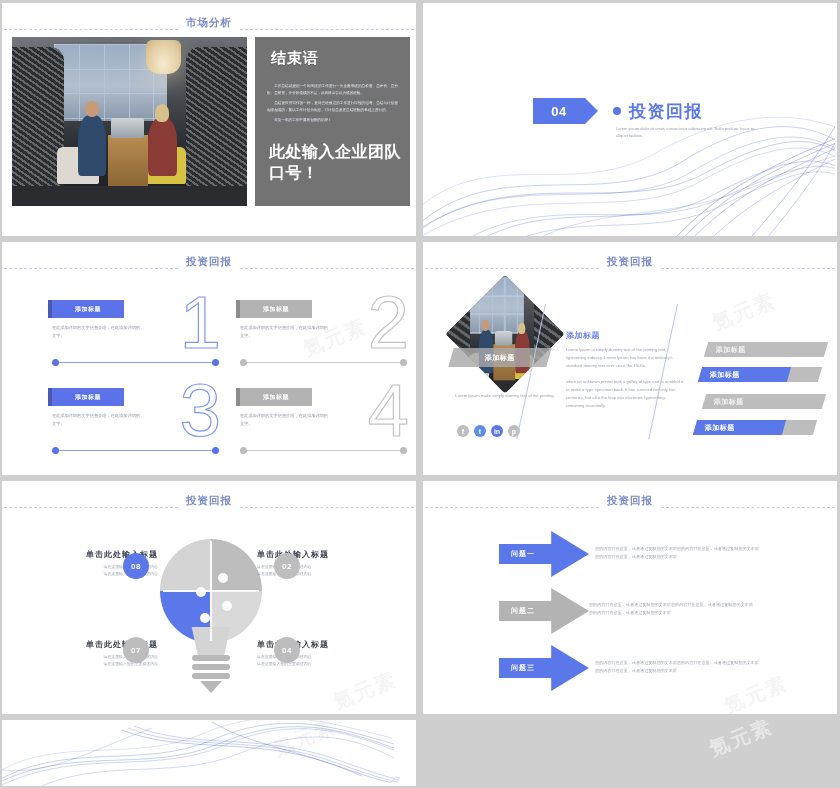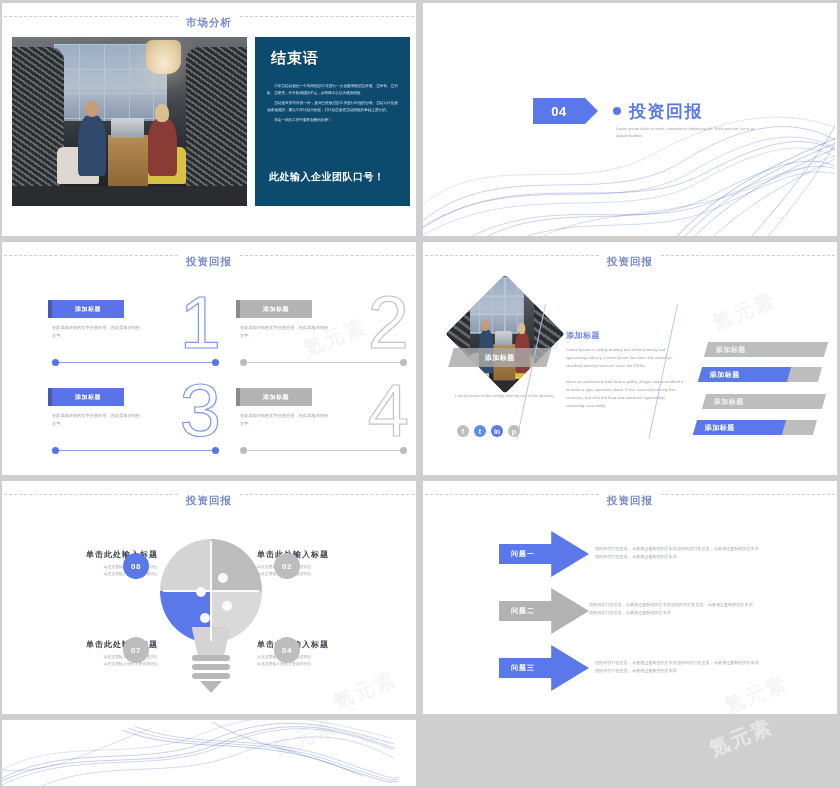--- a/index.html
+++ b/index.html
@@ -26,21 +26,21 @@
   .s3 { left: 2px;   top: 242px; }
   .s4 { left: 423px; top: 242px; }
   .s5 { left: 2px;   top: 481px; }
   .s6 { left: 423px; top: 481px; }
   .s7 { left: 2px;   top: 720px; height: 66px; }
   .s8 { left: 423px; top: 720px; height: 66px; background:#cfcfcf; }
 
   
   .slide-head {
     position: absolute; left: 0; right: 0; top: 13px;
-    display: flex; align-items: flex-start; justify-content: center;
+    display: flex; align-items: flex-end; justify-content: center;
     gap: 8px;
   }
   .slide-head .rule {
     flex: 1 1 auto; height: 0;
     border-top: 1px dashed #c8cee0;
   }
   .slide-head .rule.left { margin-left: 2px; }
   .slide-head .rule.right { margin-right: 2px; }
   .slide-head .htitle {
     flex: 0 0 auto;
@@ -111,37 +111,37 @@
     content:''; position:absolute; left:22%; top:-24%; width:52%; height:30%;
     background:#d8c08d; border-radius:50% 50% 40% 40%;
   }
   .photo .floor {
     position:absolute; left:0; right:0; bottom:0; height:12%;
     background:#2a2c2f;
   }
 
   .bluebox {
     position:absolute;
-    background:#0c4a6e;
+    background:#737373;
     color:#ffffff;
   }
   .bluebox .bb-title {
     position:absolute; left:16px; top:12px;
     font-size:15px; font-weight:700; letter-spacing:1px;
     text-shadow: 0 1px 1px rgba(0,0,0,.18);
   }
   .bluebox .bb-body {
     position:absolute; left:12px; right:12px; top:46px;
     font-size:3.6px; line-height:1.95; color:#e9edfd;
     text-align: justify;
   }
   .bluebox .bb-body p { text-indent: 2em; margin-bottom: 3px; }
   .bluebox .bb-slogan {
     position:absolute; left:14px; bottom:22px;
-    font-size:10px; font-weight:700; letter-spacing:.5px;
+    font-size:16px; font-weight:700; letter-spacing:.5px;
   }
 
   
   .waves { position:absolute; left:0; right:0; bottom:0; height:62%; pointer-events:none; }
   .numtag {
     position:absolute; display:flex; align-items:center;
   }
   .numtag .chip {
     position:relative; width:52px; height:26px; background:#5b78ea;
     display:flex; align-items:center; justify-content:center;

